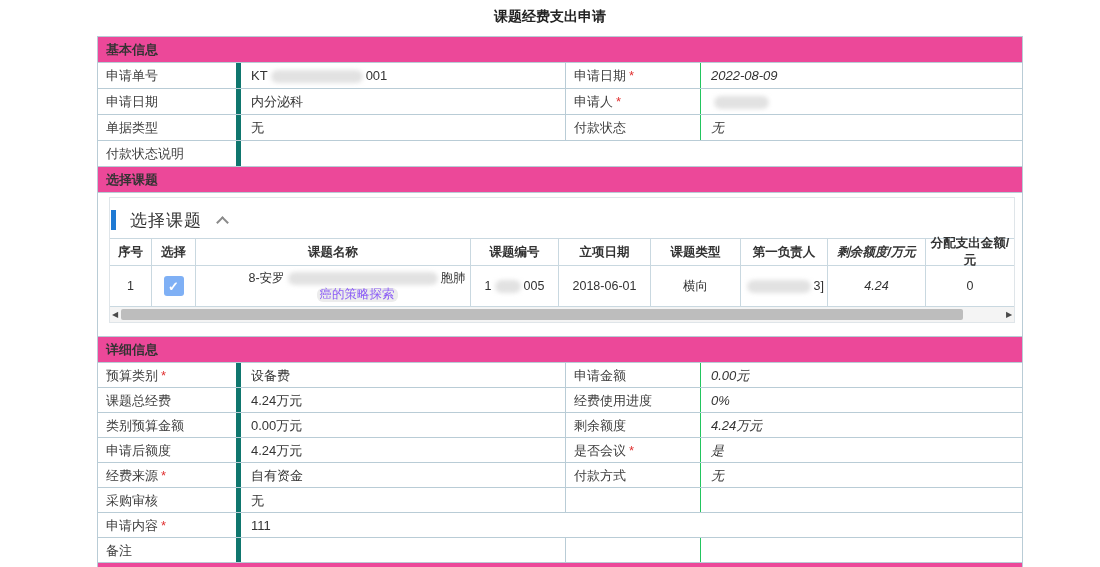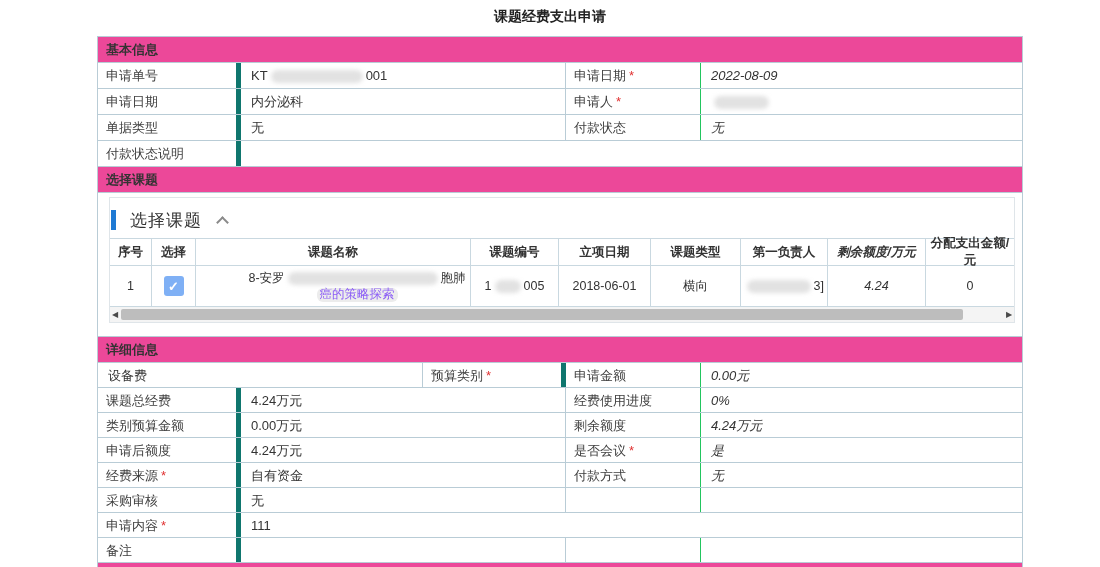--- a/index.html
+++ b/index.html
@@ -162,22 +162,22 @@
       </div>
     </div>
   </div>
 
   <div class="detail">
     <div class="sec-header">
       <span>详细信息</span>
     </div>
 
     <div class="grid-row">
+      <div class="cell lbl"><span>预算类别</span><span class="star">*</span></div>
       <div class="cell val"><span>设备费</span></div>
-      <div class="cell lbl"><span>预算类别</span><span class="star">*</span></div>
       <div class="cell lbl2"><span>申请金额</span></div>
       <div class="cell val2"><span>0.00元</span></div>
     </div>
 
     <div class="grid-row">
       <div class="cell lbl"><span>课题总经费</span></div>
       <div class="cell val"><span>4.24万元</span></div>
       <div class="cell lbl2"><span>经费使用进度</span></div>
       <div class="cell val2"><span>0%</span></div>
     </div>

